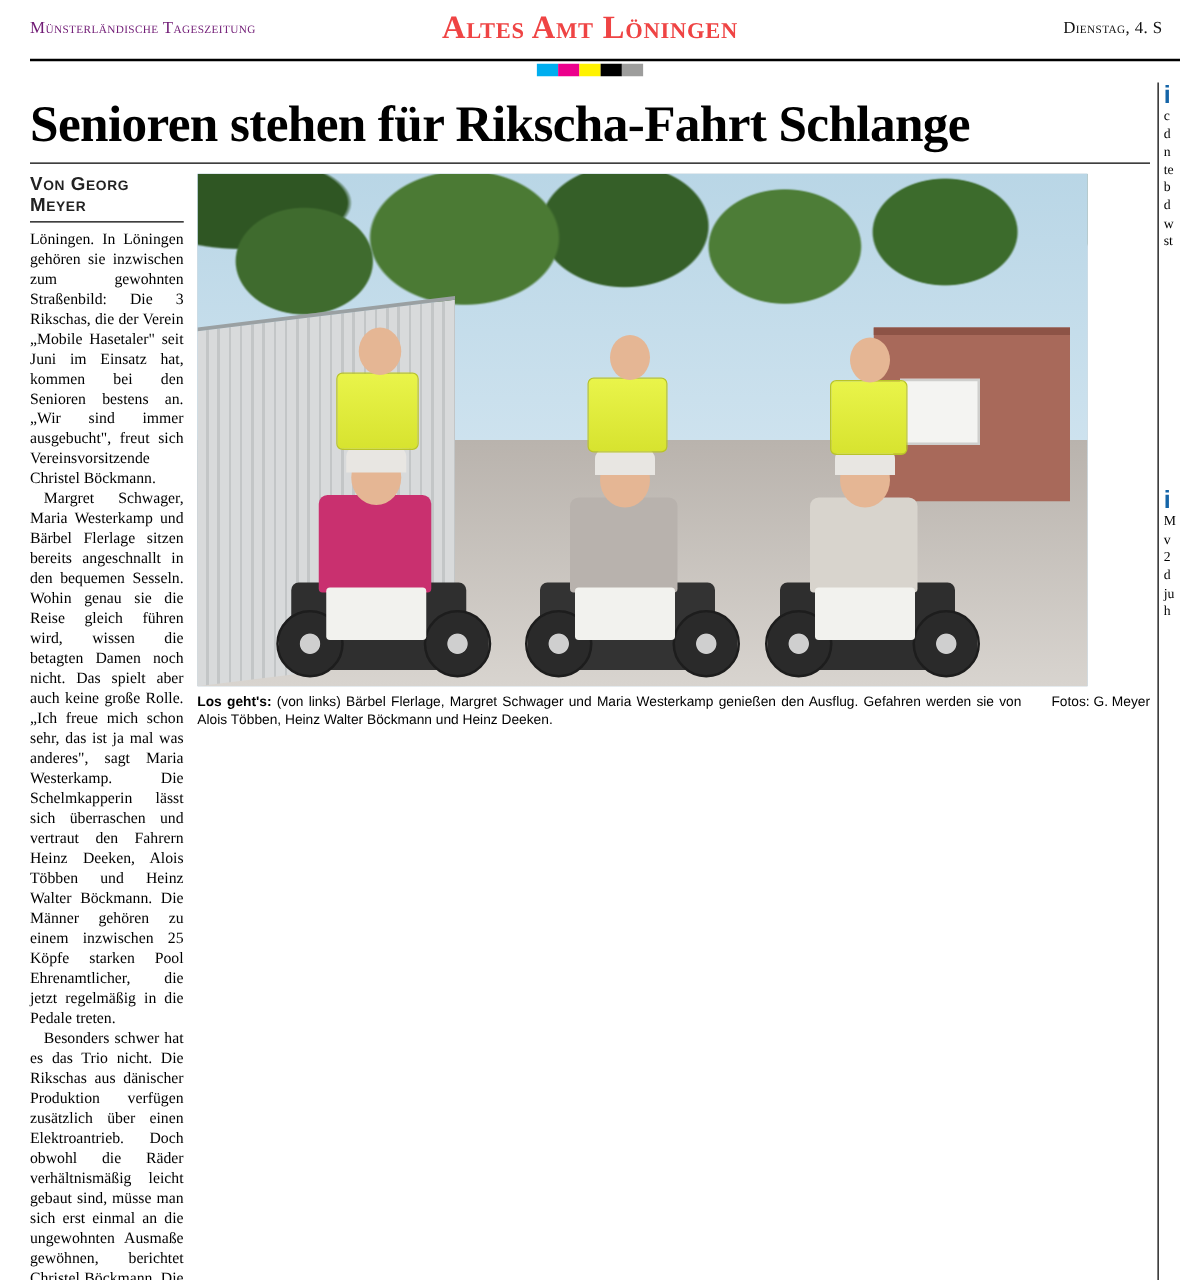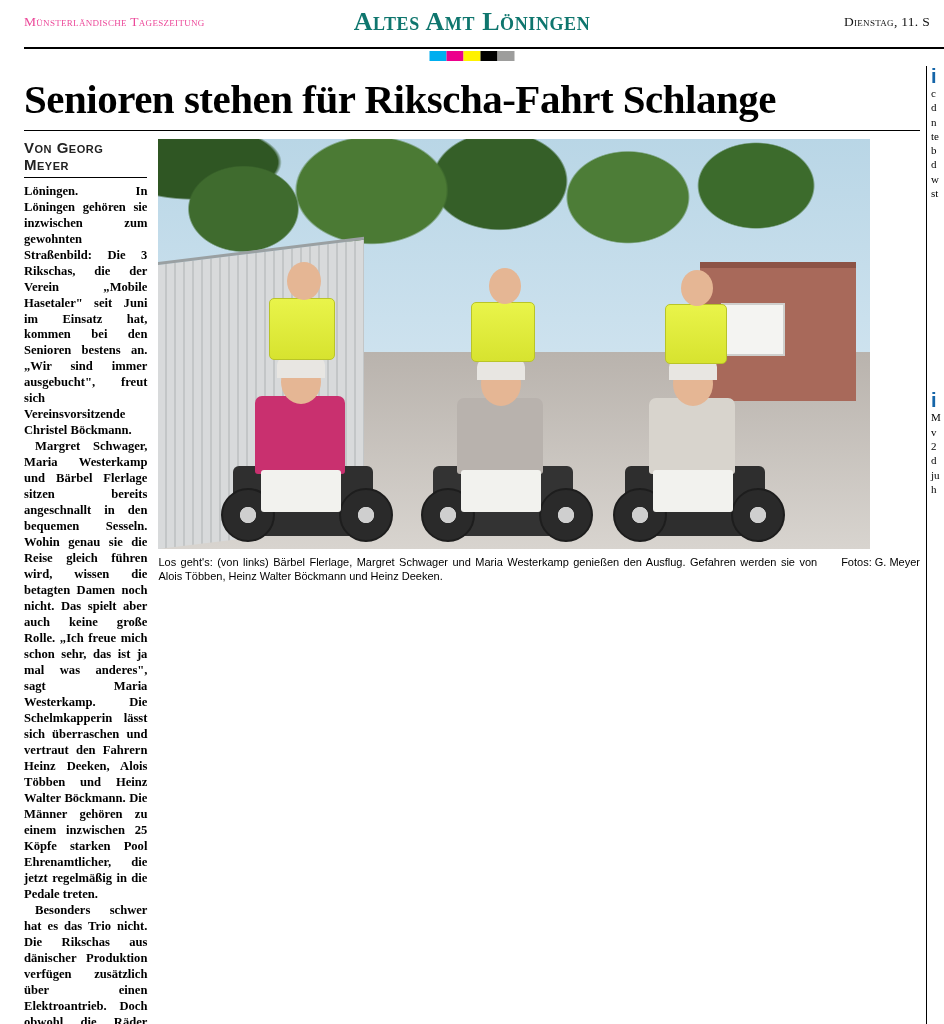--- a/index.html
+++ b/index.html
@@ -23,31 +23,31 @@
     padding: 10px 14px 0 24px;
     display: flex;
     align-items: flex-start;
     justify-content: space-between;
   }
   .masthead-left {
     font-family: "Liberation Serif", serif;
     font-variant: small-caps;
     font-size: 13.5px;
     letter-spacing: 0.3px;
-    color: #ec4899;
+    color: #701a75;
     white-space: nowrap;
     padding-top: 4px;
   }
   .masthead-center {
     font-family: "Liberation Serif", serif;
     font-variant: small-caps;
     font-weight: bold;
     font-size: 26px;
     letter-spacing: 0.6px;
-    color: #0f766e;
+    color: #ef4444;
     white-space: nowrap;
     position: absolute;
     left: 50%;
     transform: translateX(-50%);
     top: 7px;
   }
   .masthead-right {
     font-family: "Liberation Serif", serif;
     font-variant: small-caps;
     font-size: 13.5px;
@@ -137,41 +137,41 @@
   .byline-rule { height: 1px; background: #000; margin-bottom: 6px; }
 
   .bodytext {
     font-family: "Liberation Serif", serif;
     font-size: 12.6px;
     line-height: 1.27;
     text-align: justify;
     color: #000;
     hyphens: auto;
   }
-  .bodytext p { margin: 0 0 0 0; text-indent: 11px; font-weight: bold; }
+  .bodytext p { margin: 0 0 0 0; text-indent: 11px; }
   .bodytext p.first { text-indent: 0; }
 
   .photo-main {
     width: 712px;
     height: 410px;
     position: relative;
     overflow: hidden;
     background: #9ab3c4;
   }
 
   
   .caption {
     font-family: "Liberation Sans", sans-serif;
     font-size: 11px;
     line-height: 1.32;
     color: #000;
     margin-top: 6px;
     text-align: justify;
   }
-  .caption b { font-weight: normal; }
+  .caption b { font-weight: bold; }
   .credit { float: right; font-weight: normal; margin-left: 24px; }
 
   
   .rail-i {
     font-family: "Liberation Sans", sans-serif;
     font-weight: bold;
     font-size: 20px;
     color: #1565a8;
     line-height: 1;
   }
@@ -235,21 +235,21 @@
   .lady-legs { position:absolute; background:#f2f2ee; border-radius:3px; }
 </style>
 </head>
 <body>
 
 <div class="page">
 
   <div class="masthead">
     <div class="masthead-left">Münsterländische Tageszeitung</div>
     <div class="masthead-center">Altes Amt Löningen</div>
-    <div class="masthead-right">Dienstag, 11. S</div>
+    <div class="masthead-right">Dienstag, 4. S</div>
   </div>
   <div class="rule-top"></div>
   <div class="colorbar">
     <span style="background:#00AEEF"></span>
     <span style="background:#EC008C"></span>
     <span style="background:#FFF200"></span>
     <span style="background:#000000"></span>
     <span style="background:#9D9D9C"></span>
   </div>
 

